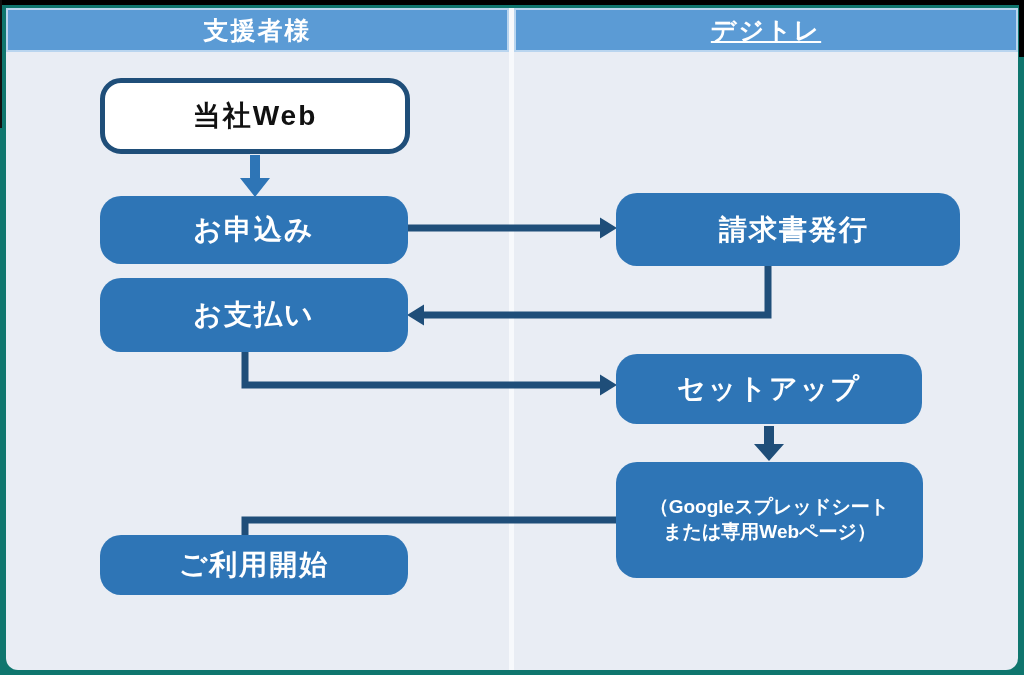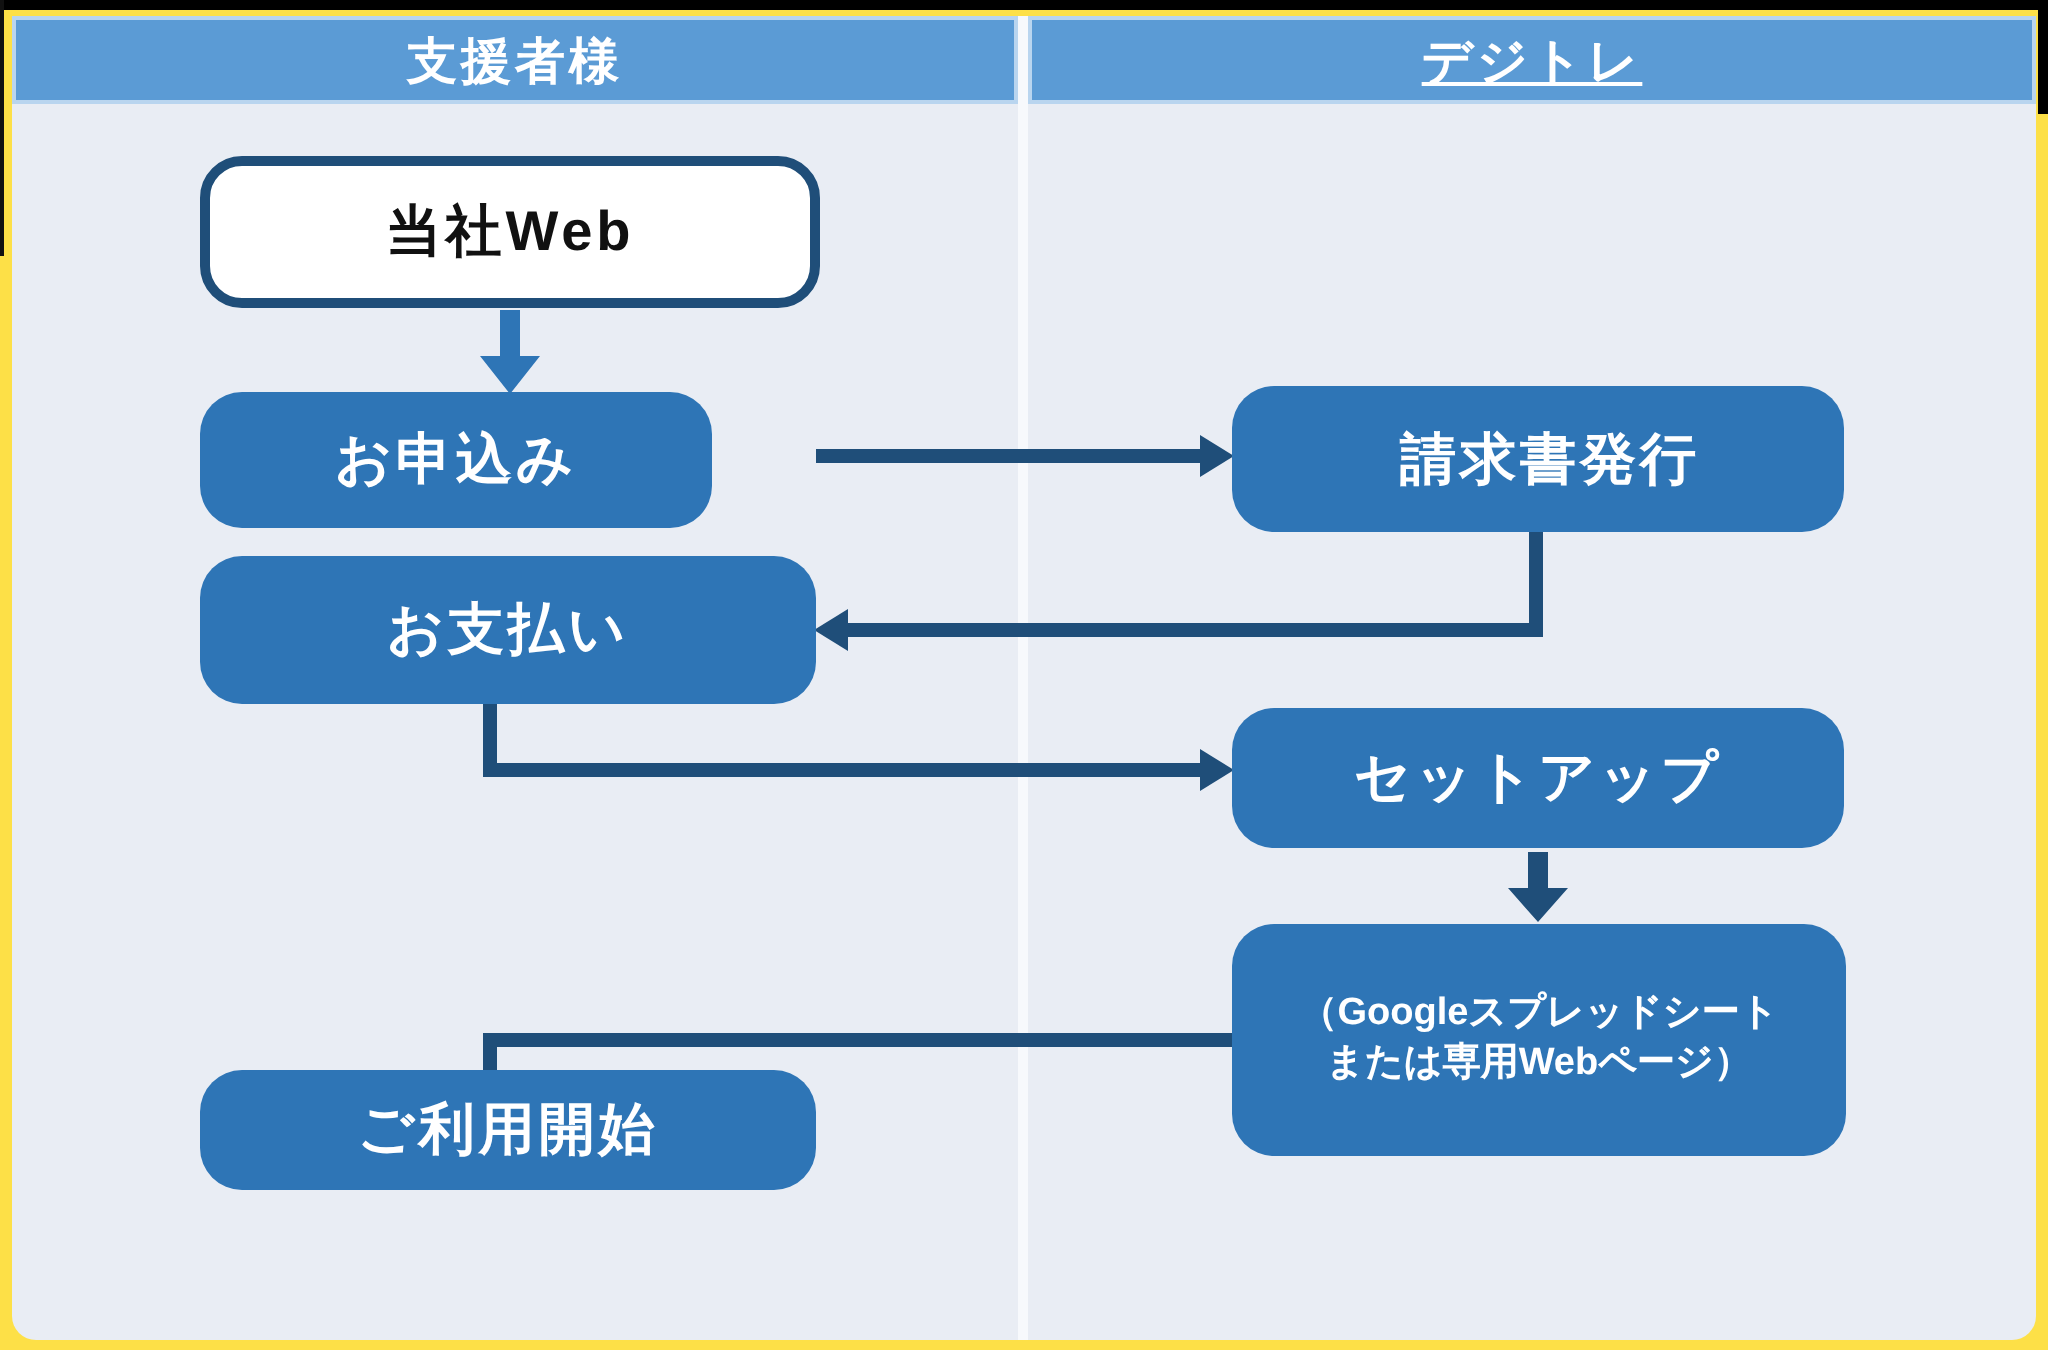--- a/index.html
+++ b/index.html
@@ -1,19 +1,19 @@
 <!DOCTYPE html>
 <html><head>
 <meta charset="utf-8">
 <style>
   html,body{margin:0;padding:0;background:#ffffff;}
   #canvas{
     position:relative;
     width:1024px;height:675px;
-    background:#fde047;
+    background:#0f766e;
     overflow:hidden;
     font-family:"Liberation Sans","DejaVu Sans",sans-serif;
   }
   .bg{
     position:absolute;left:6px;top:8px;width:1012px;height:662px;
     background:#e9edf4;border-radius:12px;
   }
   .divider{
     position:absolute;left:509px;top:8px;width:5px;height:662px;
     background:#f7f9fc;
@@ -31,22 +31,22 @@
   .box{
     position:absolute;
     background:#2e75b6;color:#ffffff;
     font-weight:bold;font-size:28px;letter-spacing:2px;
     display:flex;align-items:center;justify-content:center;
     box-sizing:border-box;
     border-radius:21px;
   }
   #box-company-web{left:100px;top:78px;width:310px;height:76px;
     background:#ffffff;border:5px solid #1f4e79;color:#111111;}
-  #box-apply{left:100px;top:196px;width:256px;height:68px;}
-  #box-invoice{left:616px;top:193px;width:306px;height:73px;padding-left:12px;}
+  #box-apply{left:100px;top:196px;width:308px;height:68px;}
+  #box-invoice{left:616px;top:193px;width:344px;height:73px;padding-left:12px;}
   #box-payment{left:100px;top:278px;width:308px;height:74px;}
   #box-setup{left:616px;top:354px;width:306px;height:70px;}
   #box-url{left:616px;top:462px;width:307px;height:116px;flex-direction:column;letter-spacing:1px;}
   #box-url .url-title{font-size:29px;line-height:1.15;}
   #box-url .url-note{font-size:19px;line-height:1.3;letter-spacing:0;}
   #box-start{left:100px;top:535px;width:308px;height:60px;text-align:center;}
   svg.connectors{
     position:absolute;left:0;top:0;width:1024px;height:675px;
     pointer-events:none;
   }

